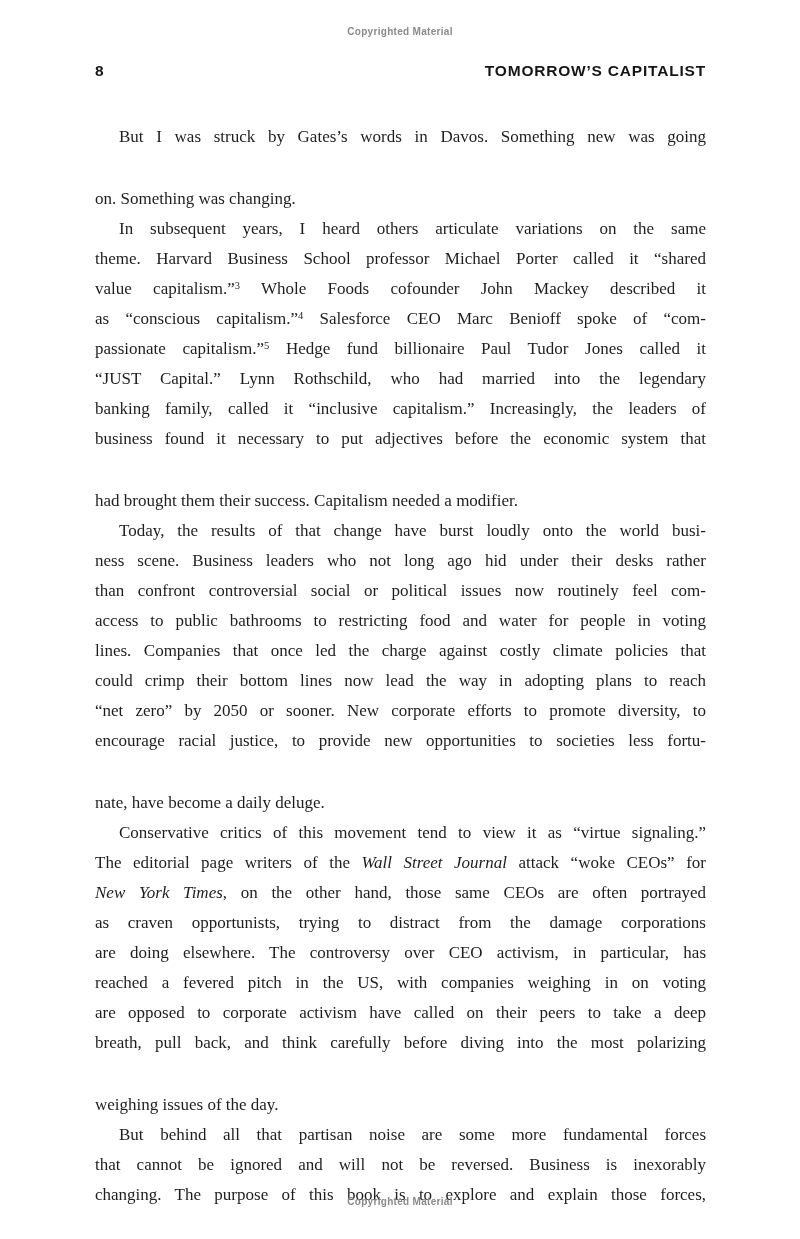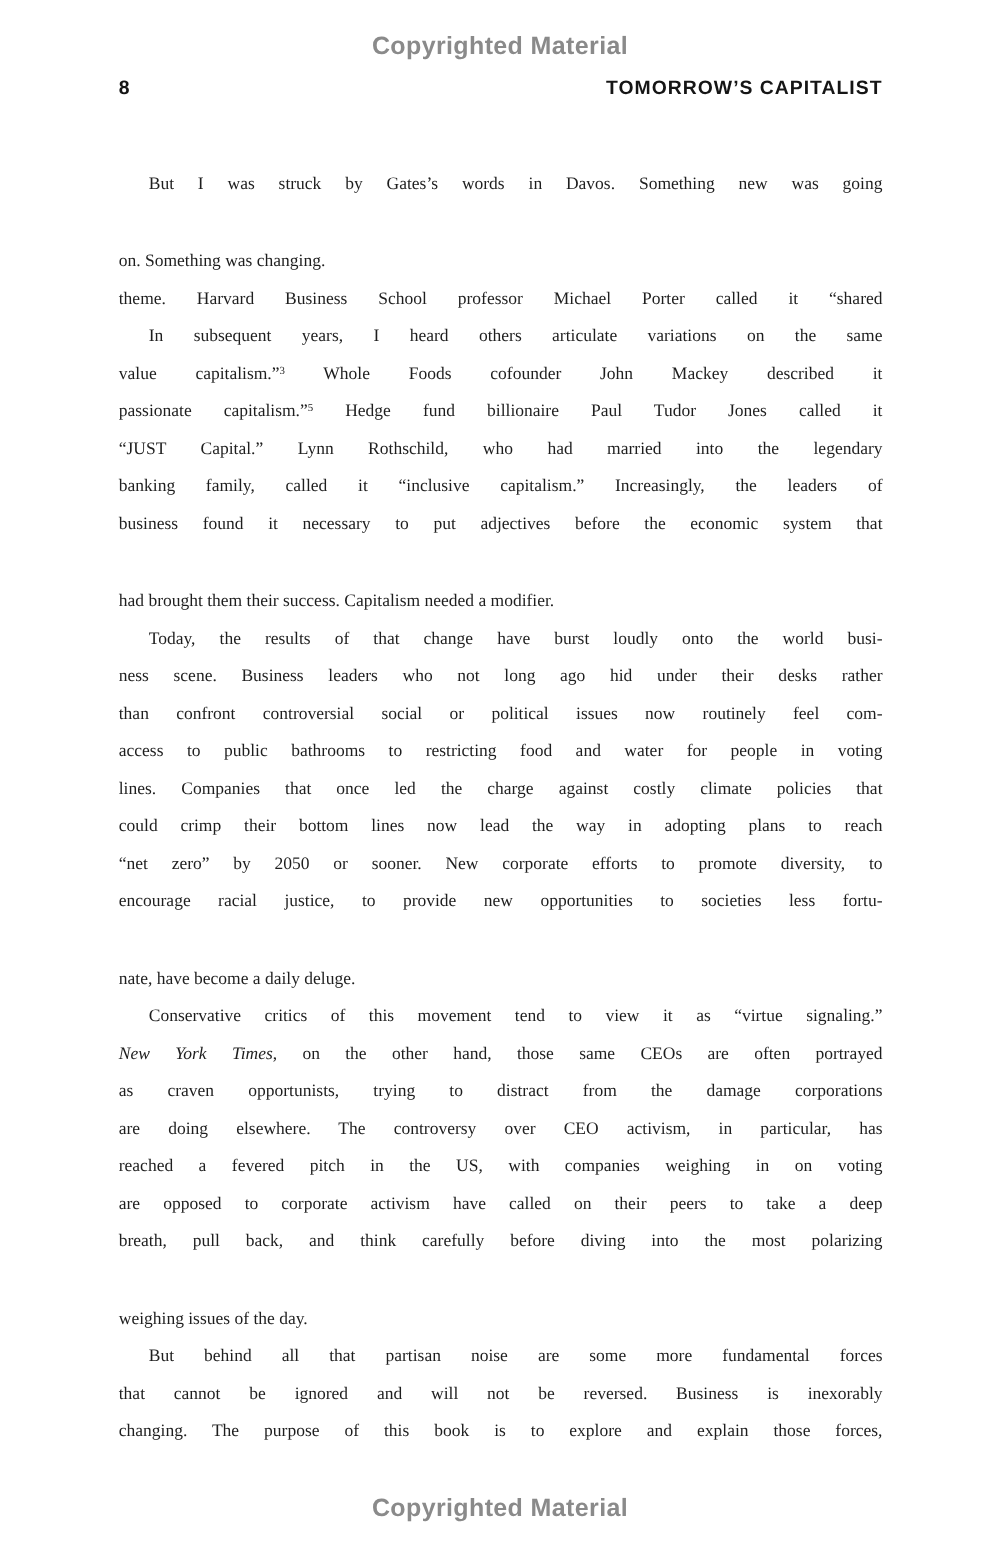--- a/index.html
+++ b/index.html
@@ -11,21 +11,21 @@
     font-family: "Liberation Serif", serif;
     overflow: hidden;
   }
   .copyright {
     position: absolute;
     left: 0;
     width: 100%;
     text-align: center;
     font-family: "Liberation Sans", sans-serif;
     font-weight: bold;
-    font-size: 20px;
+    font-size: 10px;
     letter-spacing: 0.3px;
     color: #8a8a8a;
   }
   .copyright.top { top: 26px; }
   .copyright.bottom { top: 1196px; }
   .running-head {
     position: absolute;
     left: 95px;
     top: 62px;
     width: 611px;
@@ -35,23 +35,23 @@
     font-family: "Liberation Sans", sans-serif;
     font-weight: bold;
     font-size: 15.5px;
     color: #151515;
   }
   .running-head .folio { letter-spacing: 0; }
   .running-head .title { letter-spacing: 0.8px; }
   .page-body {
     position: absolute;
     left: 95px;
-    top: 133px;
+    top: 122px;
     width: 611px;
-    font-size: 14px;
+    font-size: 17px;
     line-height: 30px;
     color: #1e1e1e;
   }
   .line {
     text-align: justify;
     text-align-last: justify;
   }
   .line.last { text-align-last: left; margin-top: 32px; }
   .line.indent { text-indent: 24px; }
   .italic { font-style: italic; }
@@ -67,38 +67,40 @@
 <div class="copyright top">Copyrighted Material</div>
 
 <div class="running-head">
   <span class="folio">8</span>
   <span class="title">TOMORROW’S CAPITALIST</span>
 </div>
 
 <main class="page-body">
     <div class="line indent"><span>But I was struck by Gates’s words in Davos. Something new was going</span></div>
     <div class="line last"><span>on. Something was changing.</span></div>
+    <div class="line indent"><span>In subsequent years, I heard others articulate variations on the same</span></div>
     <div class="line"><span>theme. Harvard Business School professor Michael Porter called it “shared</span></div>
-    <div class="line indent"><span>In subsequent years, I heard others articulate variations on the same</span></div>
     <div class="line"><span>value capitalism.”</span><span class="supref">3</span><span> Whole Foods cofounder John Mackey described it</span></div>
+    <div class="line"><span>as “conscious capitalism.”</span><span class="supref">4</span><span> Salesforce CEO Marc Benioff spoke of “com-</span></div>
     <div class="line"><span>passionate capitalism.”</span><span class="supref">5</span><span> Hedge fund billionaire Paul Tudor Jones called it</span></div>
     <div class="line"><span>“JUST Capital.” Lynn Rothschild, who had married into the legendary</span></div>
     <div class="line"><span>banking family, called it “inclusive capitalism.” Increasingly, the leaders of</span></div>
     <div class="line"><span>business found it necessary to put adjectives before the economic system that</span></div>
     <div class="line last"><span>had brought them their success. Capitalism needed a modifier.</span></div>
     <div class="line indent"><span>Today, the results of that change have burst loudly onto the world busi-</span></div>
     <div class="line"><span>ness scene. Business leaders who not long ago hid under their desks rather</span></div>
     <div class="line"><span>than confront controversial social or political issues now routinely feel com-</span></div>
     <div class="line"><span>access to public bathrooms to restricting food and water for people in voting</span></div>
     <div class="line"><span>lines. Companies that once led the charge against costly climate policies that</span></div>
     <div class="line"><span>could crimp their bottom lines now lead the way in adopting plans to reach</span></div>
     <div class="line"><span>“net zero” by 2050 or sooner. New corporate efforts to promote diversity, to</span></div>
     <div class="line"><span>encourage racial justice, to provide new opportunities to societies less fortu-</span></div>
     <div class="line last"><span>nate, have become a daily deluge.</span></div>
     <div class="line indent"><span>Conservative critics of this movement tend to view it as “virtue signaling.”</span></div>
+    <div class="line"><span>The editorial page writers of the </span><span class="italic">Wall Street Journal</span><span> attack “woke CEOs” for</span></div>
     <div class="line"><span class="italic">New York Times</span><span>, on the other hand, those same CEOs are often portrayed</span></div>
     <div class="line"><span>as craven opportunists, trying to distract from the damage corporations</span></div>
     <div class="line"><span>are doing elsewhere. The controversy over CEO activism, in particular, has</span></div>
     <div class="line"><span>reached a fevered pitch in the US, with companies weighing in on voting</span></div>
     <div class="line"><span>are opposed to corporate activism have called on their peers to take a deep</span></div>
     <div class="line"><span>breath, pull back, and think carefully before diving into the most polarizing</span></div>
     <div class="line last"><span>weighing issues of the day.</span></div>
     <div class="line indent"><span>But behind all that partisan noise are some more fundamental forces</span></div>
     <div class="line"><span>that cannot be ignored and will not be reversed. Business is inexorably</span></div>
     <div class="line"><span>changing. The purpose of this book is to explore and explain those forces,</span></div>

